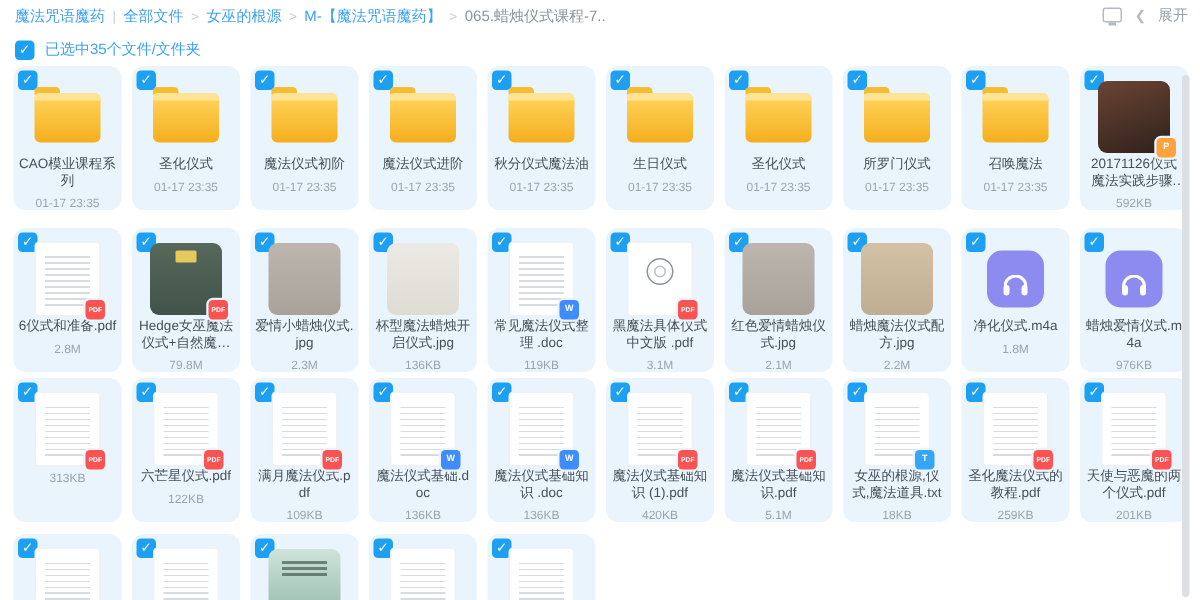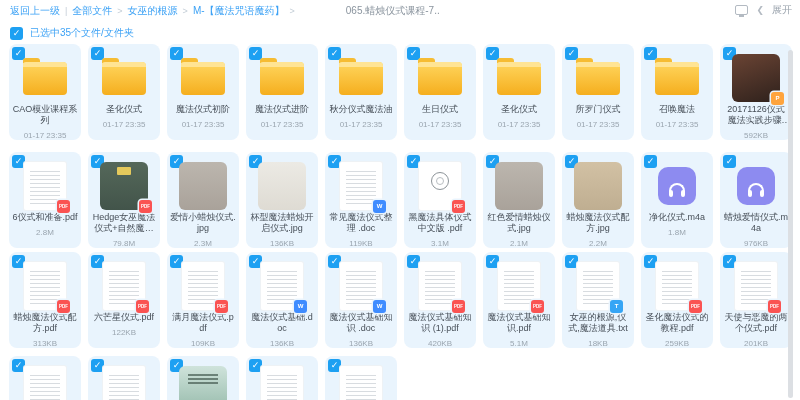--- a/index.html
+++ b/index.html
@@ -5,21 +5,21 @@
   * { margin:0; padding:0; box-sizing:border-box; }
   html,body { width:800px; height:400px; overflow:hidden; background:#fff;
     font-family:"Liberation Sans","DejaVu Sans",sans-serif; }
   #app { position:relative; width:800px; height:400px; background:#fff; overflow:hidden; }
 
   
   .topbar { position:absolute; left:0; top:0; width:800px; height:20px; }
   .crumbs { position:absolute; left:10px; top:4px; font-size:10px; white-space:nowrap; }
   .crumbs a { color:#3da2f5; text-decoration:none; cursor:pointer; }
   .crumb-sep { color:#c3cdd6; margin:0 5px; font-size:9px; }
-  .crumb-current { color:#8a949e;margin-left:46px; }
+  .crumb-current { color:#8a949e; }
   .top-right { position:absolute; right:8px; top:3px; display:flex; align-items:center; gap:8px; color:#9aa3ad; font-size:10px; }
   .monitor-ico { width:13px; height:10px; border:1px solid #b3bac2; border-radius:2px; position:relative; }
   .monitor-ico:after { content:''; position:absolute; left:3px; bottom:-3px; width:5px; height:2px; background:#b3bac2; }
   .chev { font-size:9px; color:#b3bac2; }
   .expand-lbl { cursor:pointer; }
 
   
   .select-bar { position:absolute; left:10px; top:26px; display:flex; align-items:center; gap:7px; }
   .select-text { color:#3da2f5; font-size:10px; }
 
@@ -78,21 +78,21 @@
   .scrollbar { position:absolute; right:7px; top:50px; width:5px; height:348px;
     background:#dcdfe3; border-radius:3px; }
 </style>
 </head>
 <body>
 
 <div id="app">
 
   <div class="topbar">
     <div class="crumbs">
-      <a>返回上一级</a><span class="crumb-sep">|</span><a>全部文件</a><span class="crumb-sep">&gt;</span><a>女巫的根源</a><span class="crumb-sep">&gt;</span><a>M-【魔法咒语魔药】</a><span class="crumb-sep">&gt;</span><span class="crumb-current">065.蜡烛仪式课程-7..</span>
+      <a>魔法咒语魔药</a><span class="crumb-sep">|</span><a>全部文件</a><span class="crumb-sep">&gt;</span><a>女巫的根源</a><span class="crumb-sep">&gt;</span><a>M-【魔法咒语魔药】</a><span class="crumb-sep">&gt;</span><span class="crumb-current">065.蜡烛仪式课程-7..</span>
     </div>
     <div class="top-right">
       <span class="monitor-ico"></span>
       <span class="chev">❮</span>
       <span class="expand-lbl">展开</span>
     </div>
   </div>
 
   <div class="select-bar">
     <span class="cbx">✓</span>
@@ -284,21 +284,20 @@
       </div>
       <div class="card-row" style="top: 252px;">
         <div class="card">
           <span class="cbx">✓</span>
           <div class="thumb-wrap">
             <div class="page-th">
               <span class="page-lines"></span>
               <span class="badge" style="background: rgb(250, 83, 82); font-size: 4.5px;">PDF</span>
             </div>
           </div>
-          <div class="fname">蜡烛魔法仪式配方.pdf</div>
           <div class="fmeta">313KB</div>
         </div>
         <div class="card">
           <span class="cbx">✓</span>
           <div class="thumb-wrap">
             <div class="page-th">
               <span class="page-lines"></span>
               <span class="badge" style="background: rgb(250, 83, 82); font-size: 4.5px;">PDF</span>
             </div>
           </div>

